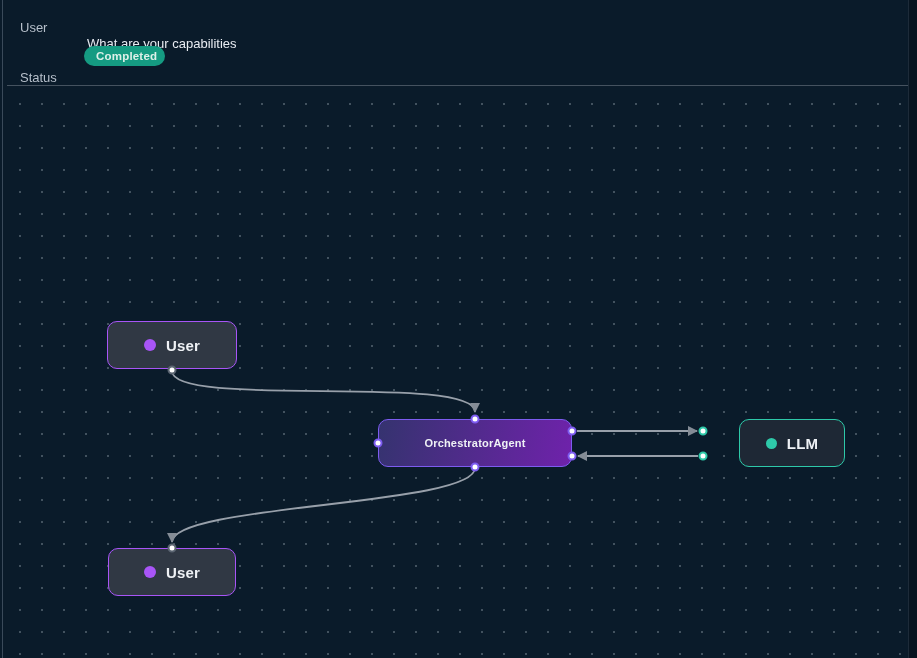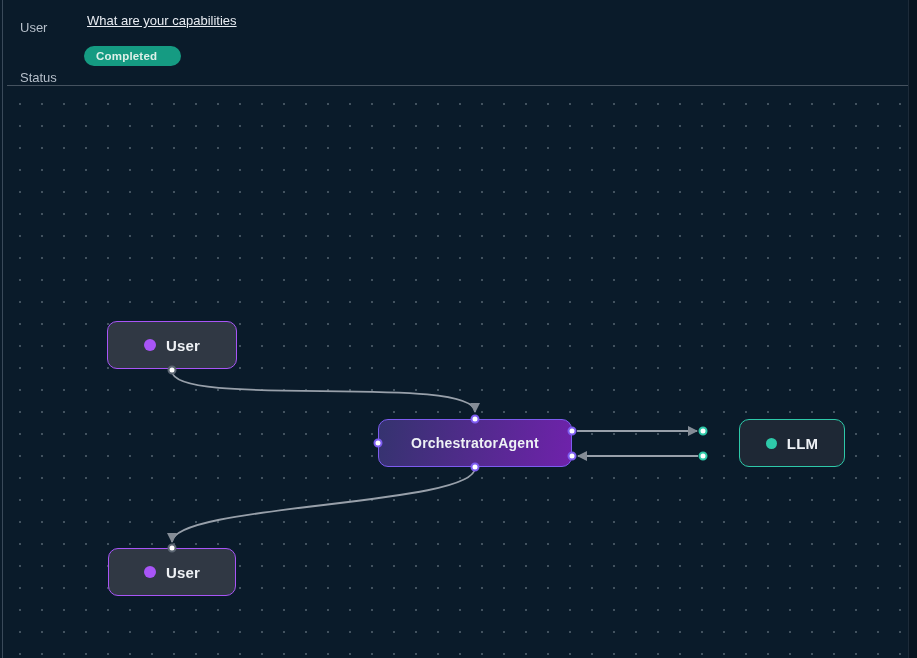--- a/index.html
+++ b/index.html
@@ -13,27 +13,27 @@
 
   
   .left-border   { position: absolute; left: 2px; top: 0; width: 1px; height: 658px; background: var(--panel-border); }
   .divider       { position: absolute; left: 7px; top: 85px; width: 901px; height: 1px; background: var(--divider); }
   .right-gutter  { position: absolute; left: 908px; top: 0; width: 9px; height: 658px; background: #071420; border-left: 1px solid #1d2b39; }
 
   
   .hdr-label { position: absolute; font-size: 13px; color: var(--header-label); }
   .hdr-value { position: absolute; font-size: 13px; color: var(--header-value); }
   .lbl-user   { left: 20px; top: 20px; }
-  .val-user   { left: 87px; top: 13px; text-decoration: underline; }
+  .val-user   { left: 87px; top: 36px; }
   .lbl-status { left: 20px; top: 49px; margin-top: 21px; }
   .badge {
     position: absolute; left: 84px; top: 46px;
     background: var(--badge-bg); color: var(--badge-text);
     font-size: 11.5px; font-weight: bold;
-    padding: 4px 24px 4px 12px; border-radius: 11px; line-height: 12px;
+    padding: 4px 8px 4px 12px; border-radius: 11px; line-height: 12px;
     letter-spacing: 0.2px;
   }
 
   
   .canvas {
     position: absolute; left: 0; top: 87px; width: 908px; height: 571px;
     background-image: radial-gradient(circle, var(--dot-grid) 1px, transparent 1.25px);
     background-size: 22px 22px;
     background-position: 9px 6px;
   }
@@ -54,21 +54,21 @@
     left: 107px; width: 130px;
     background: var(--user-node-bg);
     border: 1.5px solid var(--user-accent);
   }
   .node-user.top    { top: 234px; }
   .node-user.bottom { top: 461px; left: 108px; width: 128px; }
   .node-orchestrator {
     left: 378px; top: 332px; width: 194px;
     background: linear-gradient(100deg, var(--orchestrator-grad-start), var(--orchestrator-grad-end));
     border: 1.5px solid var(--orchestrator-border);
-    font-size: 14px;
+    font-size: 11px;
   }
   .node-llm {
     left: 703px; top: 332px; width: 106px;
     background: var(--llm-node-bg);
     border: 1.5px solid var(--llm-accent);
     margin-left: 36px;
   }
   .dot { width: 12px; height: 12px; border-radius: 50%; flex: 0 0 auto; }
   .dot-user { background: var(--user-accent); }
   .dot-llm  { background: var(--llm-accent); width: 11px; height: 11px; }

